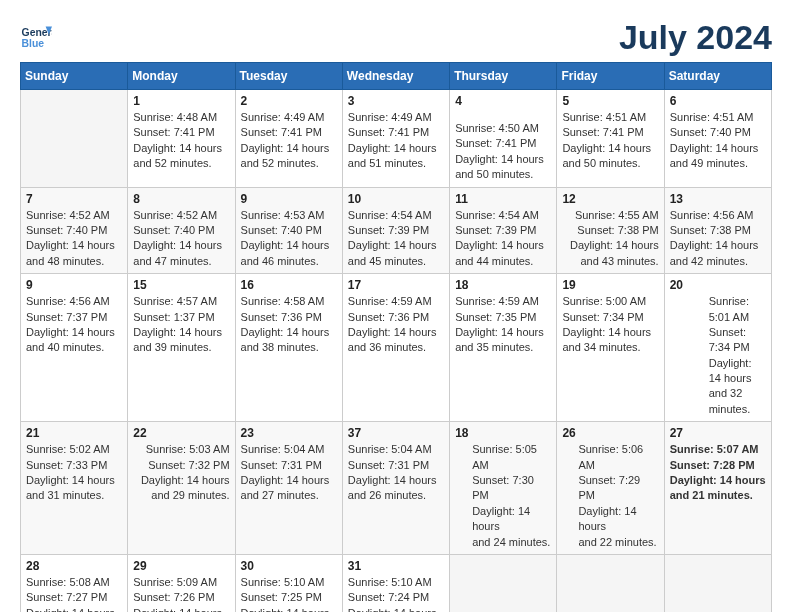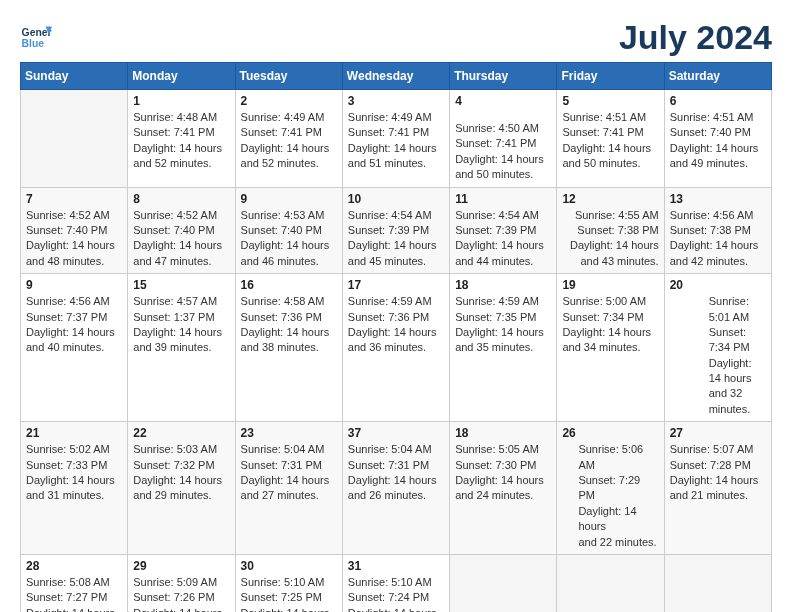--- a/index.html
+++ b/index.html
@@ -259,56 +259,56 @@
       <tr>
         <td>
           <span class="day-num">21</span>
           <div class="day-info" style="white-space: pre-line;">Sunrise: 5:02 AM
 Sunset: 7:33 PM
 Daylight: 14 hours
 and 31 minutes.</div>
         </td>
         <td>
           <span class="day-num">22</span>
-          <div class="day-info" style="white-space: pre-line;">Sunrise: 5:03 AM
+          <div class="day-info" style="white-space: pre-line; text-align: right;">Sunrise: 5:03 AM
 Sunset: 7:32 PM
 Daylight: 14 hours
 and 29 minutes.</div>
         </td>
         <td>
           <span class="day-num">23</span>
           <div class="day-info" style="white-space: pre-line;">Sunrise: 5:04 AM
 Sunset: 7:31 PM
 Daylight: 14 hours
 and 27 minutes.</div>
         </td>
         <td>
           <span class="day-num">37</span>
           <div class="day-info" style="white-space: pre-line;">Sunrise: 5:04 AM
 Sunset: 7:31 PM
 Daylight: 14 hours
 and 26 minutes.</div>
         </td>
         <td>
           <span class="day-num">18</span>
-          <div class="day-info" style="white-space: pre-line;">Sunrise: 5:05 AM
+          <div class="day-info" style="white-space: pre-line; margin-left: 17px;">Sunrise: 5:05 AM
 Sunset: 7:30 PM
 Daylight: 14 hours
 and 24 minutes.</div>
         </td>
         <td>
           <span class="day-num">26</span>
           <div class="day-info" style="white-space: pre-line; margin-left: 16px;">Sunrise: 5:06 AM
 Sunset: 7:29 PM
 Daylight: 14 hours
 and 22 minutes.</div>
         </td>
         <td>
           <span class="day-num">27</span>
-          <div class="day-info" style="white-space: pre-line;">Sunrise: 5:07 AM
+          <div class="day-info" style="white-space: pre-line; font-weight: bold;">Sunrise: 5:07 AM
 Sunset: 7:28 PM
 Daylight: 14 hours
 and 21 minutes.</div>
         </td>
       </tr>
       <tr>
         <td>
           <span class="day-num">28</span>
           <div class="day-info" style="white-space: pre-line;">Sunrise: 5:08 AM
 Sunset: 7:27 PM

